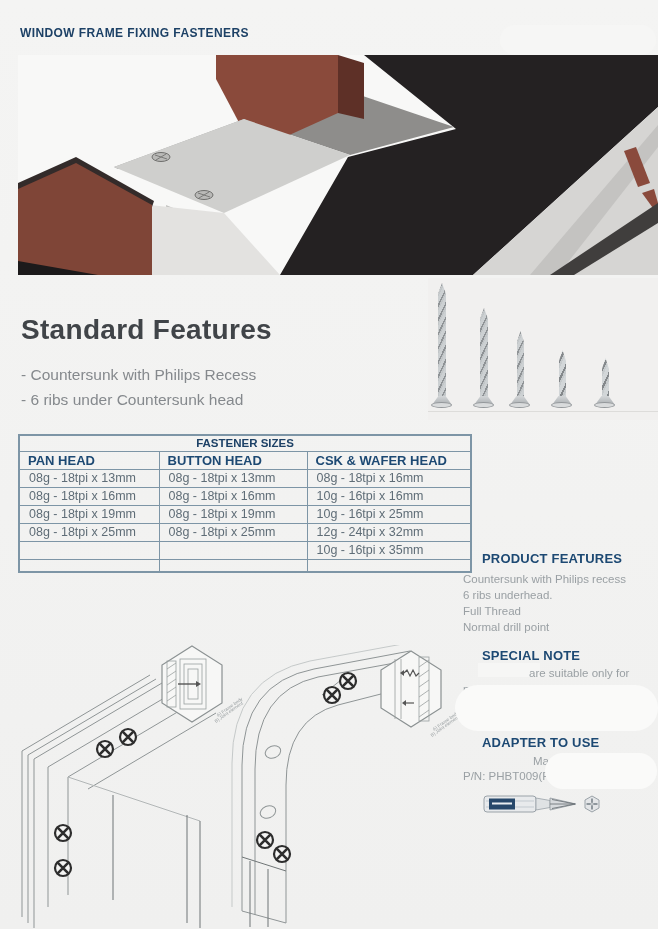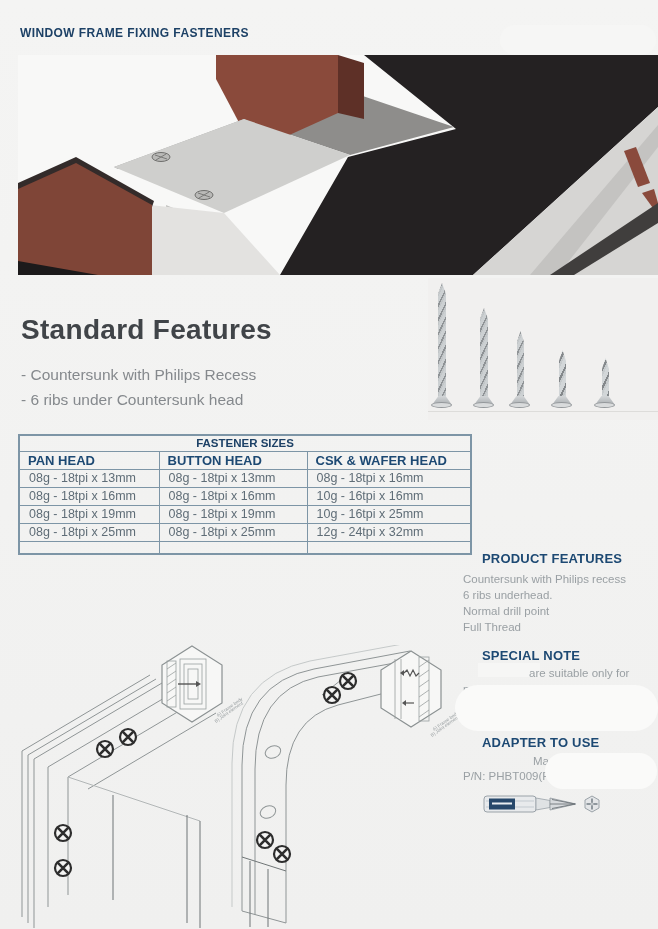--- a/index.html
+++ b/index.html
@@ -150,31 +150,36 @@
         <td class="cell">10g - 16tpi x 25mm</td>
       </tr>
       <tr>
         <td class="cell">08g - 18tpi x 25mm</td>
         <td class="cell">08g - 18tpi x 25mm</td>
         <td class="cell">12g - 24tpi x 32mm</td>
       </tr>
       <tr>
         <td class="cell"></td>
         <td class="cell"></td>
+        <td class="cell">10g - 16tpi x 35mm</td>
+      </tr>
+      <tr>
+        <td class="cell"></td>
+        <td class="cell"></td>
         <td class="cell"></td>
       </tr>
     </tbody>
   </table>
 
   <div class="rc-head" style="top:551px;">PRODUCT FEATURES</div>
   <div class="rc-body" style="top:571px;">
     <div>Countersunk with Philips recess</div>
     <div>6 ribs underhead.</div>
+    <div>Full Thread</div>
     <div>Normal drill point</div>
-    <div>Full Thread</div>
   </div>
 
   <div class="rc-head" style="top:648px;">SPECIAL NOTE</div>
   <div class="patch p4"></div>
   <div class="rc-body indent1" style="top:665px;">are suitable only for manual installation.</div>
 
   <div class="rc-head" style="top:735px;">ADAPTER TO USE</div>
   <div class="rc-body indent2" style="top:753px;">Magnetic Philips Bit</div>
   <div class="rc-body" style="top:768px;">P/N: PHBT009(PH2x25 mm)</div>
 

